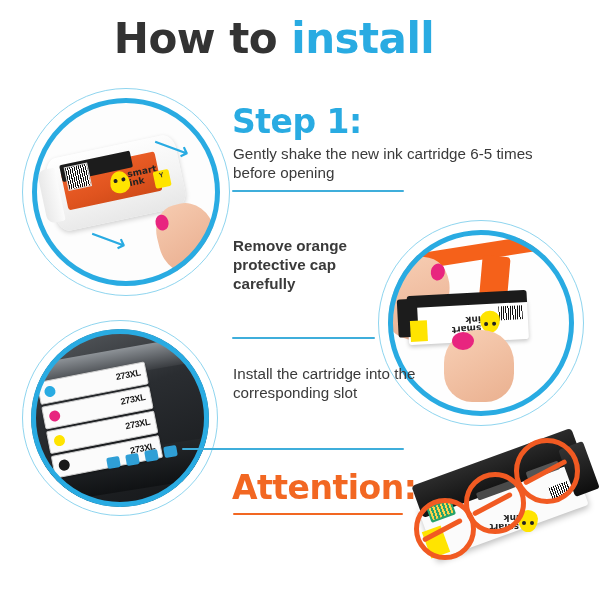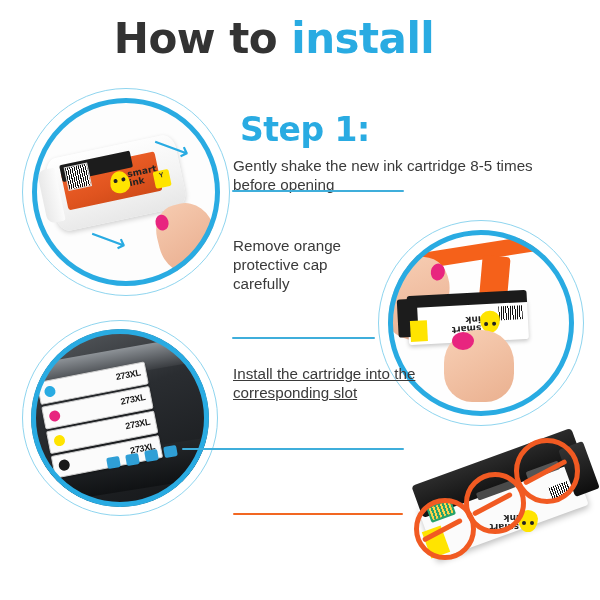--- a/index.html
+++ b/index.html
@@ -23,21 +23,21 @@
   .title .t-dark{color:#333333;}
   .title .t-accent{color:#29ABE2;}
 
   
   .textcol{position:absolute;left:232px;top:0;width:310px;height:600px;}
 
   .block{position:absolute;left:0;width:308px;}
   .step-head{
     font-family:"DejaVu Sans", sans-serif;
     font-weight:bold;font-size:33px;line-height:36px;
-    color:#29ABE2;letter-spacing:-0.5px;margin:8px;
+    color:#29ABE2;letter-spacing:-0.5px;margin:0;
   }
   .step-head.warn{color:#F26722;}
   .step-body{
     font-size:15.2px;line-height:19px;
     color:#3A3A3A;margin:4px 0 0 1px;
     font-family:"Liberation Sans", sans-serif;
   }
   .divider{position:absolute;height:2px;background:#3FAEDB;border-radius:1px;}
   .divider.warn{background:#F26722;}
 
@@ -340,30 +340,33 @@
     <div class="no-circle" style="left:60px;top:36px;width:52px;height:52px;"></div>
     <div class="no-slash" style="left:69px;top:76px;width:44px;transform:rotate(-28deg);"></div>
     <div class="no-circle" style="left:10px;top:62px;width:52px;height:52px;"></div>
     <div class="no-slash" style="left:19px;top:102px;width:44px;transform:rotate(-28deg);"></div>
   </div>
 
   <div class="textcol">
 
     <div class="block" style="top:104px;">
       <div class="step-head">Step 1:</div>
-      <div class="step-body">Gently shake the new ink cartridge 8-5 times before opening</div>
+      <div class="step-body">Gently shake the new ink cartridge 6-5 times before opening</div>
     </div>
     <div class="divider" style="left:0;top:190px;width:172px;"></div>
 
     <div class="block" style="top:232px;">
-      <div class="step-body" style="width:150px;">Remove orange protective cap carefully</div>
+      <div class="step-body" style="width:150px;font-weight:bold;">Remove orange protective cap carefully</div>
     </div>
     <div class="divider" style="left:0;top:337px;width:143px;"></div>
 
     <div class="block" style="top:360px;">
-      <div class="step-body" style="width:200px;text-decoration:underline;">Install the cartridge into the corresponding slot</div>
+      <div class="step-body" style="width:200px;">Install the cartridge into the corresponding slot</div>
     </div>
     <div class="divider" style="left:-50px;top:448px;width:222px;"></div>
 
+    <div class="block" style="top:470px;">
+      <div class="step-head warn">Attention:</div>
+    </div>
     <div class="divider warn" style="left:1px;top:513px;width:170px;"></div>
 
   </div>
 </div>
 
 </body></html>

